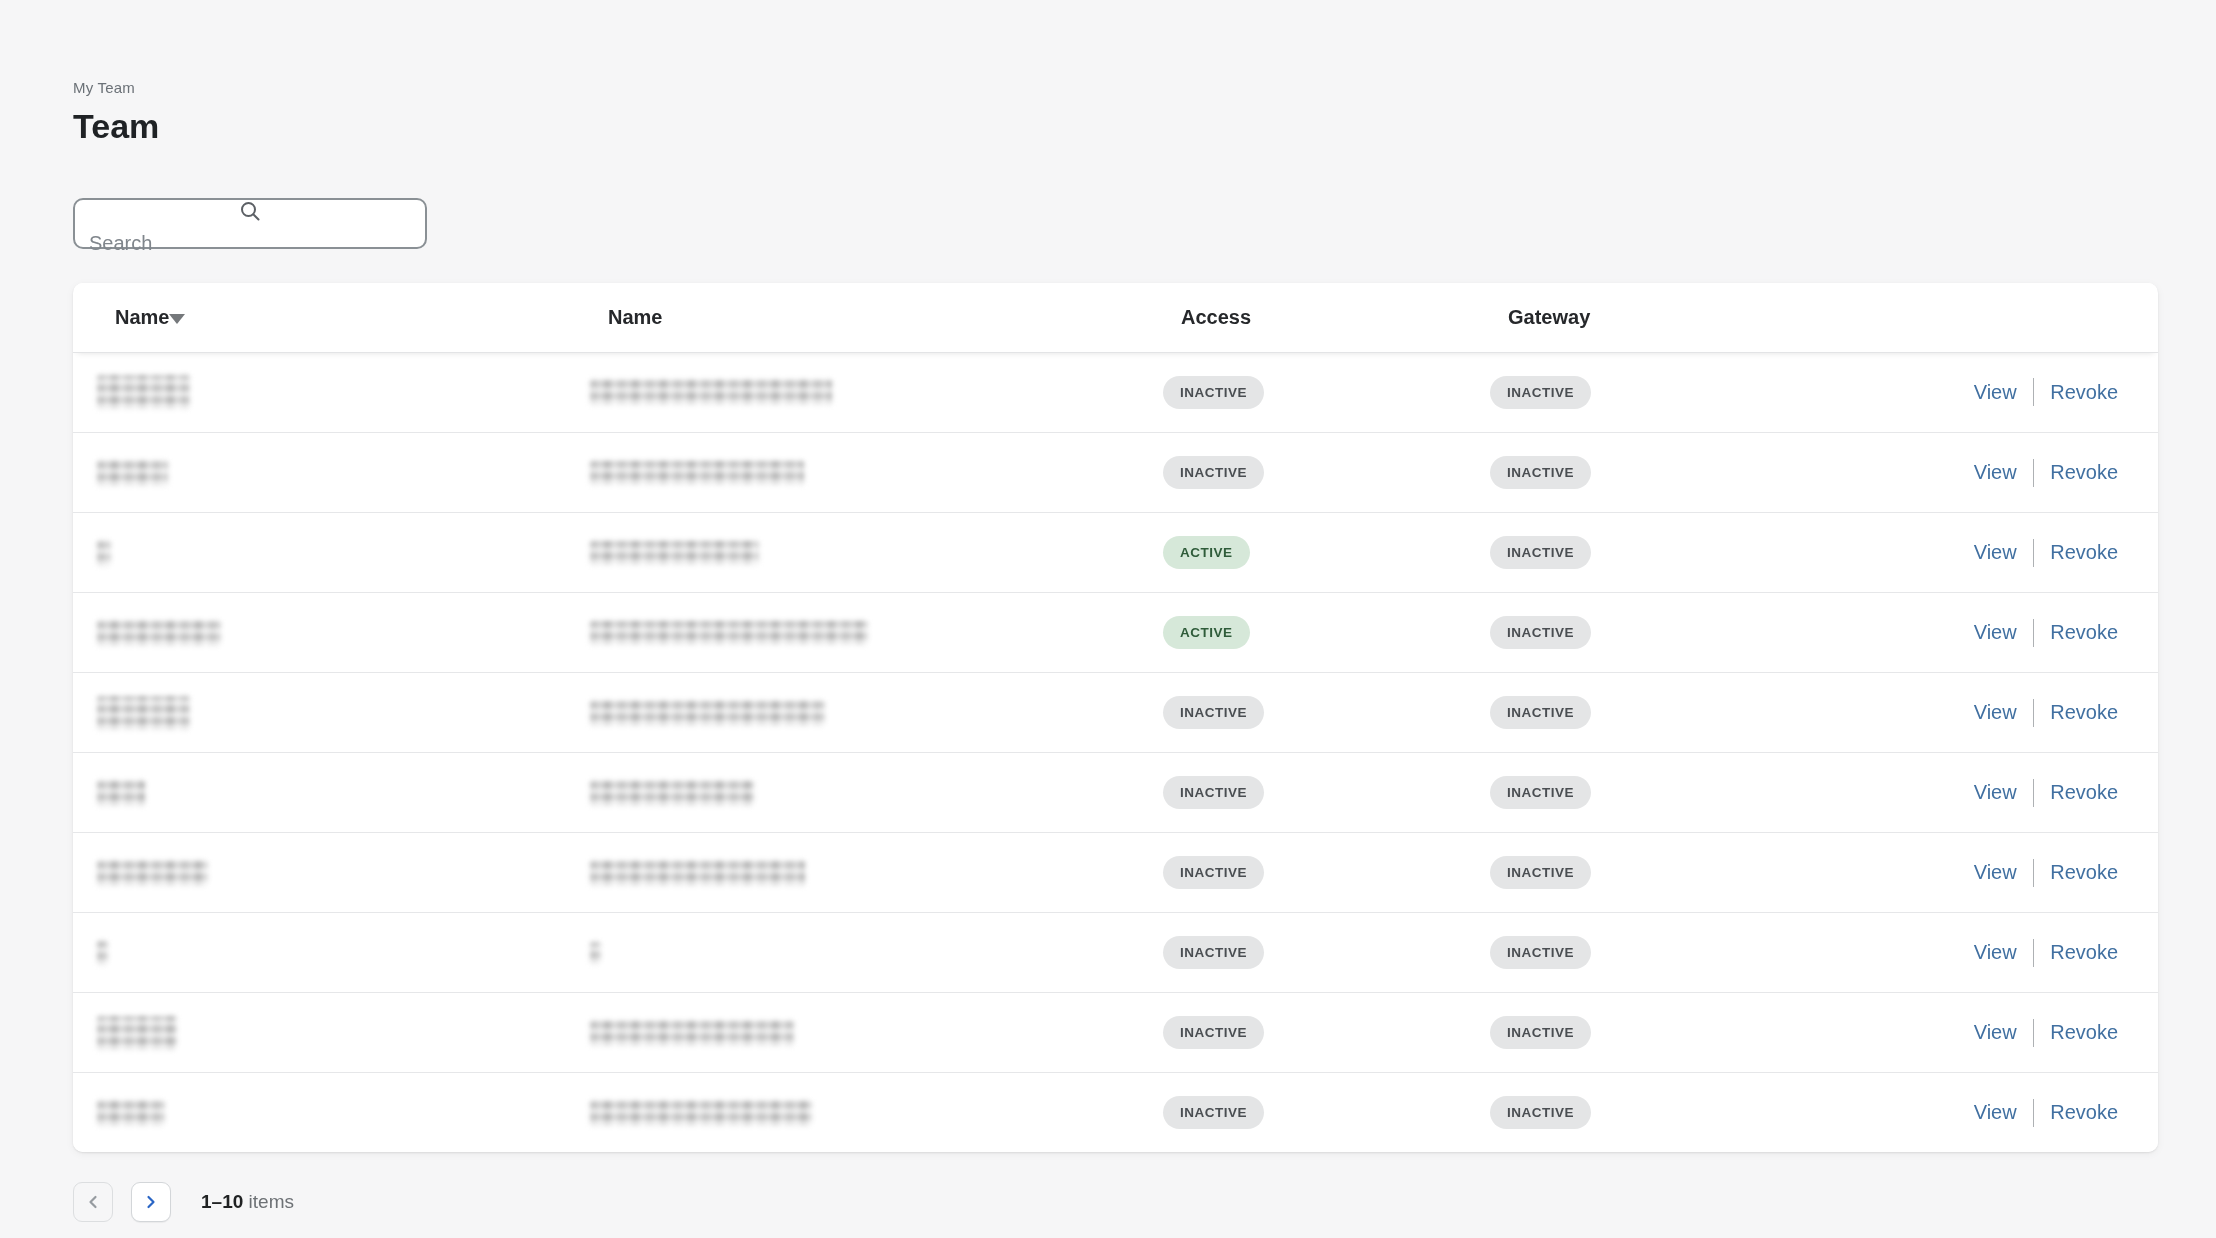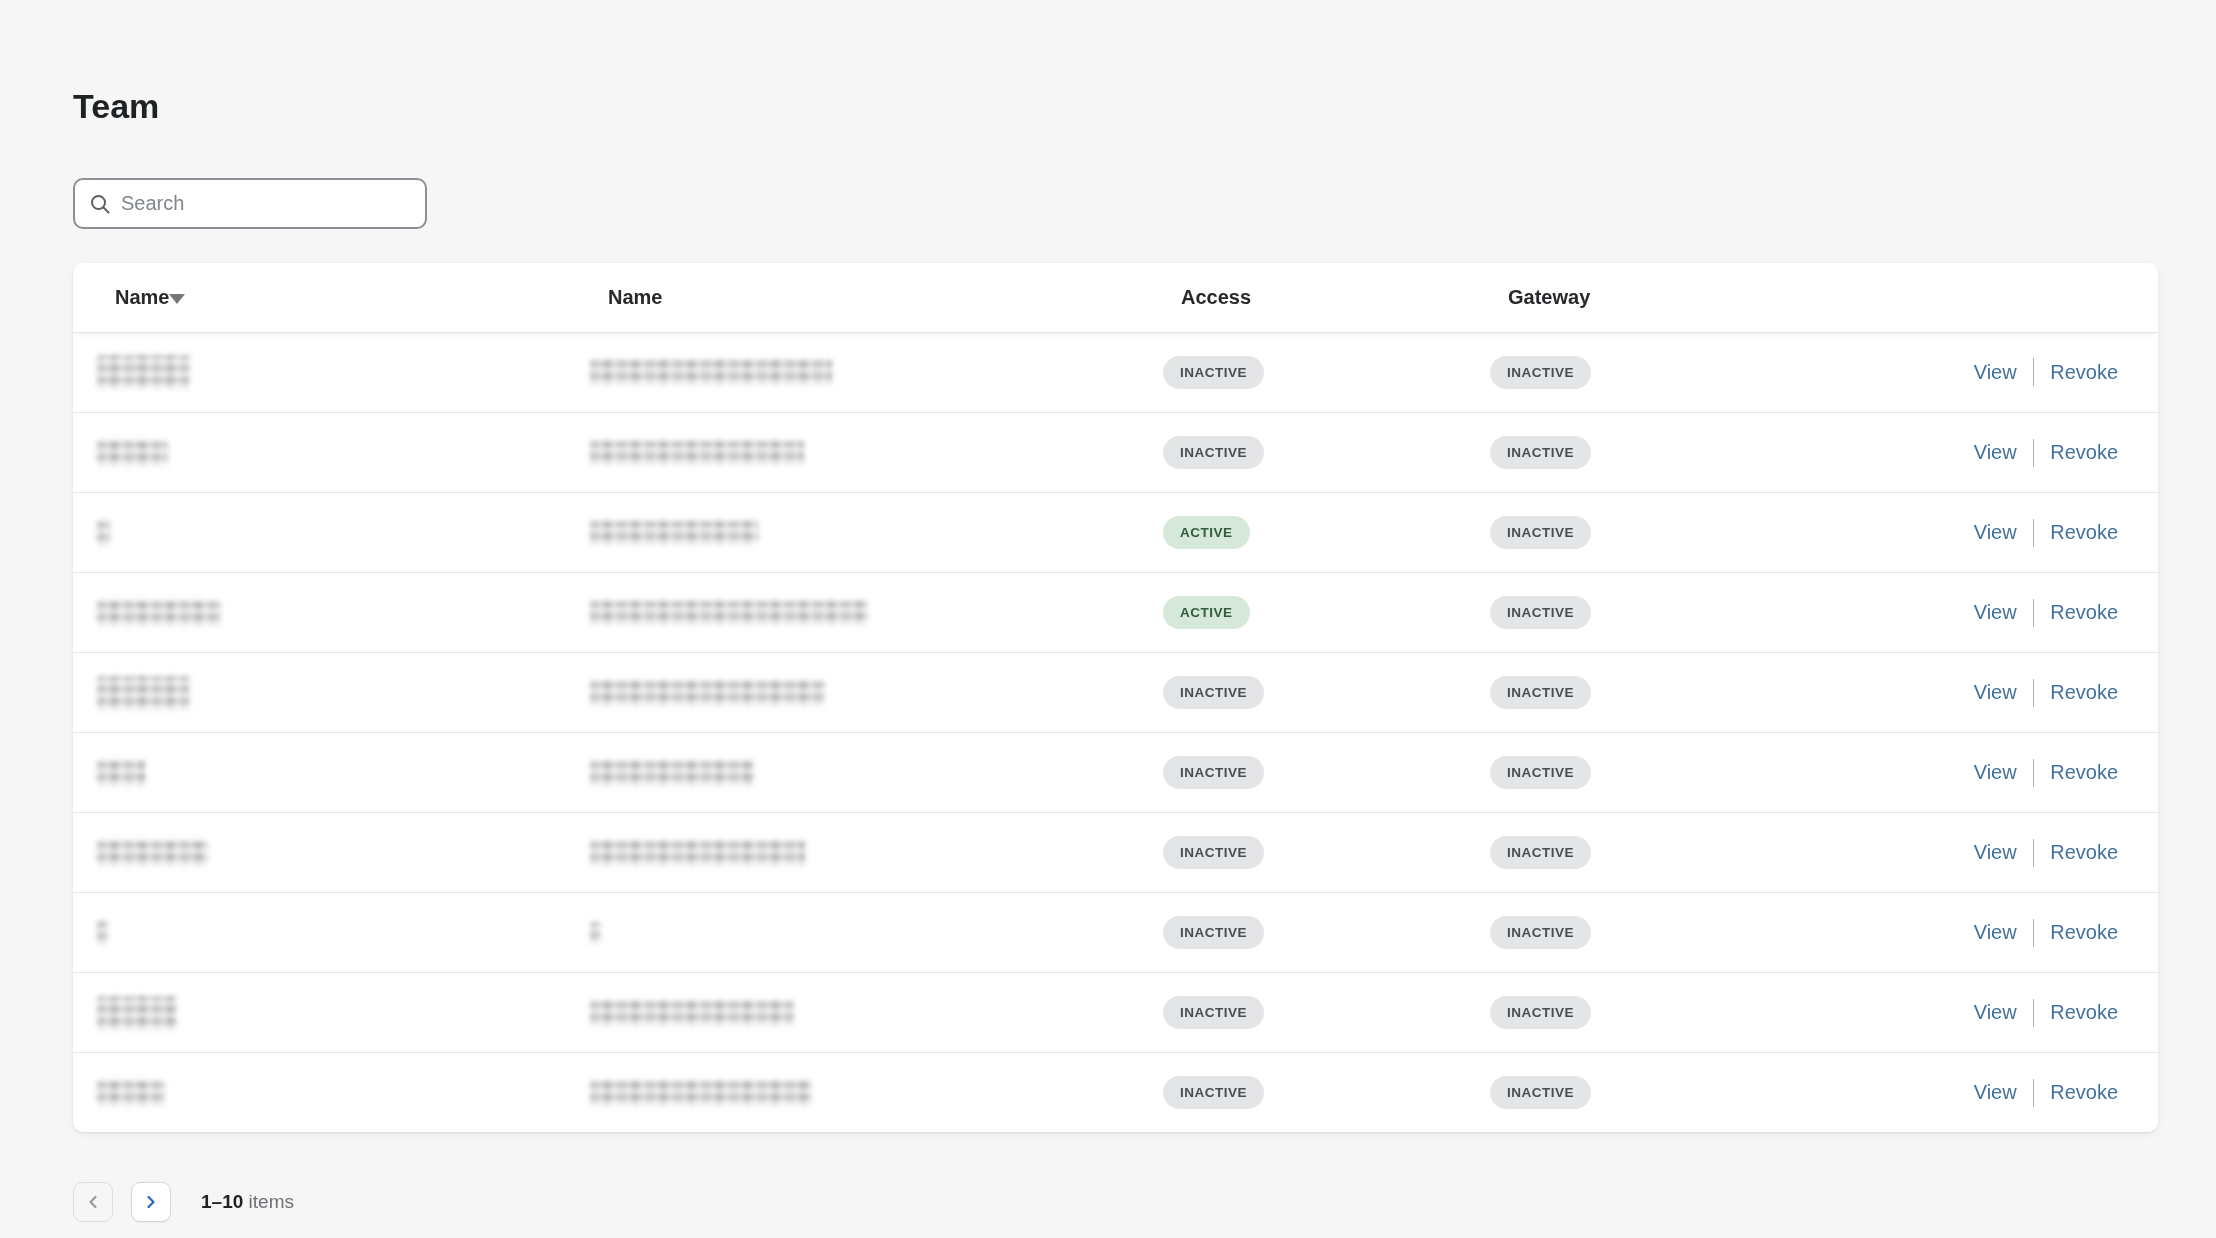--- a/index.html
+++ b/index.html
@@ -18,21 +18,21 @@
     cursor:pointer;
   }
   .page-title {
     margin-top:8px; font-size:34px; line-height:40px; font-weight:600; color:#1f2225;
   }
 
   .search-wrap { margin-top:52px; }
   .search-box {
     width:354px; height:51px; background:#ffffff;
     border:2px solid #8a9095; border-radius:10px;
-    display:flex; align-items:center; padding:0 14px; gap:10px;
+    display:flex; align-items:center; padding:0 14px; gap:10px;flex-direction:column;
   }
   .search-box svg { flex:0 0 auto; }
   .search-box input {
     border:none; outline:none; background:transparent; width:100%;
     font-size:20px; color:#202223; font-family:inherit;
   }
   .search-box input::placeholder { color:#80868c; opacity:1; }
 
   .card {
     margin-top:34px; width:2085px; background:#ffffff; border-radius:10px;
@@ -95,20 +95,21 @@
   .page-btn.next { background:#ffffff; border:1.5px solid #d3d6d9;
                    box-shadow:0 1px 1px rgba(0,0,0,.05); }
   .page-count { margin-left:12px; font-size:19px; color:#6d7175; }
   .page-count b { color:#202223; font-weight:700; }
 </style>
 </head>
 <body>
 
 <div class="content">
 
+  <div class="eyebrow">My Team</div>
   <h1 class="page-title">Team</h1>
 
   <div class="search-wrap">
     <div class="search-box">
       <svg width="22" height="22" viewBox="0 0 22 22">
         <circle cx="9.5" cy="9.5" r="6.5" fill="none" stroke="#5c6065" stroke-width="2"></circle>
         <line x1="14.5" y1="14.5" x2="19.5" y2="19.5" stroke="#5c6065" stroke-width="2" stroke-linecap="round"></line>
       </svg>
       <input type="text" placeholder="Search" style="">
     </div>

